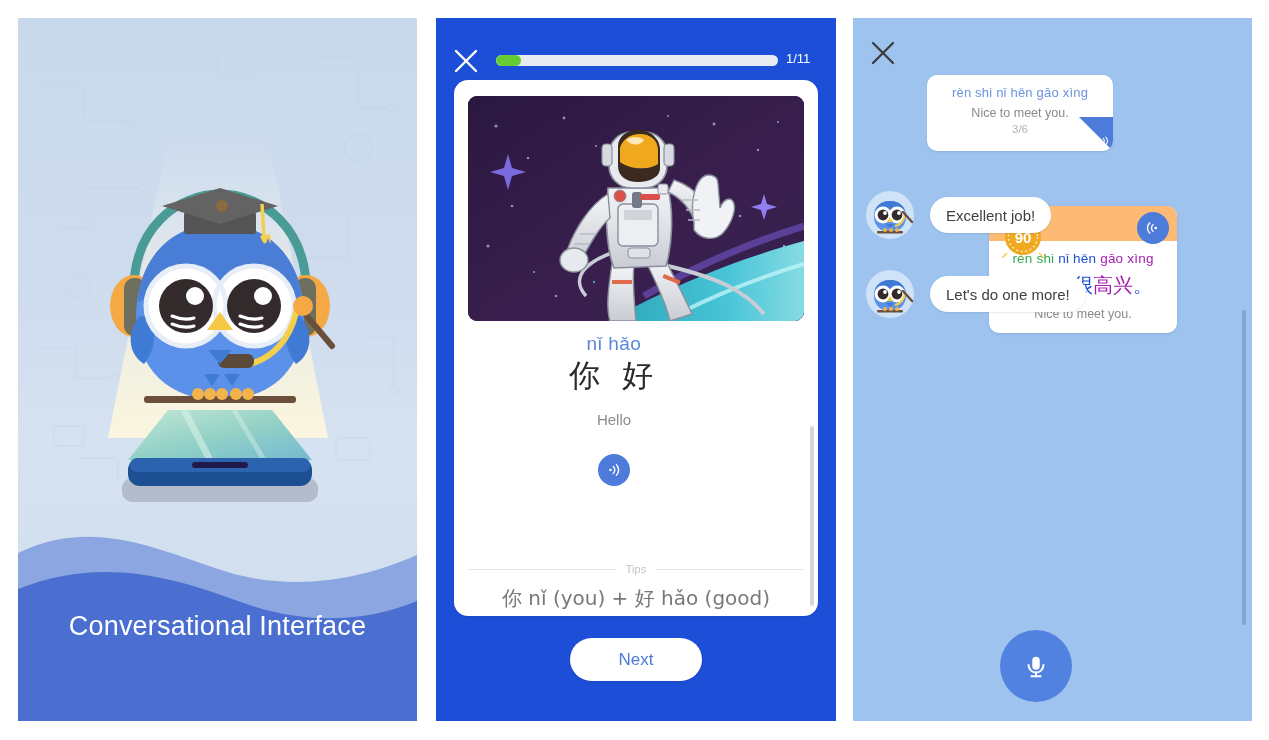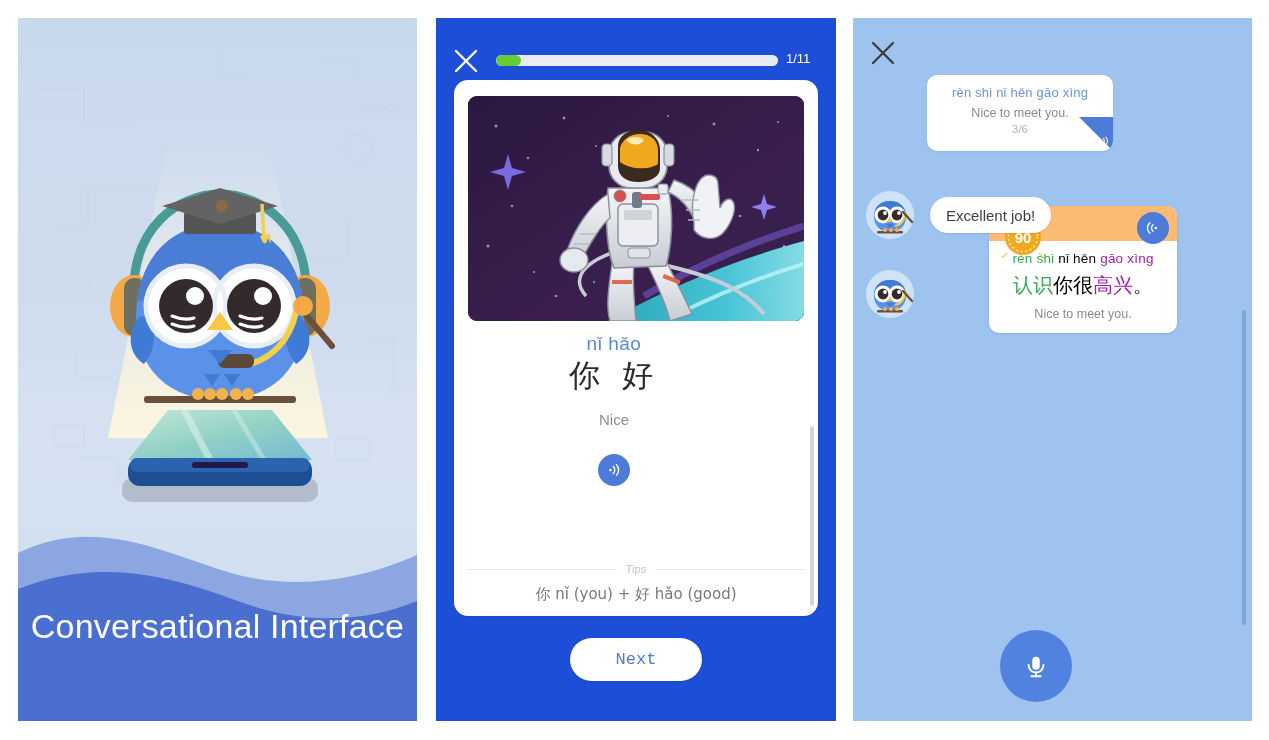--- a/index.html
+++ b/index.html
@@ -32,21 +32,21 @@
     position: absolute; left: 0; top: 110px; width: 399px; height: 380px;
   }
   .owl-wrap { position: absolute; left: 82px; top: 160px; width: 240px; height: 260px; }
   .device-wrap { position: absolute; left: 96px; top: 390px; width: 212px; height: 110px; }
   .p1-waves { position: absolute; left: 0; bottom: 0; width: 399px; height: 260px; }
   .p1-text {
     position: absolute; left: 0; bottom: 52px; width: 399px;
     text-align: center; color: #ffffff;
   }
   .p1-title {
-    font-size: 34px; font-weight: 400; letter-spacing: .2px;
+    font-size: 27px; font-weight: 400; letter-spacing: .2px;
     line-height: 34px; margin-bottom: 26px;
   }
   .p1-sub { font-size: 15px; line-height: 22px; color: #eef3fb; font-weight: 400; }
 
   
   #panel2 { left: 436px; width: 400px; background: #1d4ed8; }
   .p2-top { position: absolute; left: 0; top: 0; width: 400px; height: 62px; }
   .close-x {
     position: absolute; width: 26px; height: 26px; cursor: pointer;
   }
@@ -83,30 +83,30 @@
     cursor: pointer;
   }
   .tips-row {
     position: absolute; left: 14px; top: 483px; width: 336px;
     display: flex; align-items: center; gap: 9px;
   }
   .tips-line { flex: 1; height: 1px; background: #e6e6e6; }
   .tips-label { font-size: 11px; color: #c2c2c2; }
   .tips-text {
     position: absolute; left: 0; top: 505px; width: 364px; text-align: center;
-    font-size: 15px; color: #787878; font-family: "DejaVu Sans", sans-serif;
+    font-size: 20px; color: #787878; font-family: "DejaVu Sans", sans-serif;
   }
   .card-scroll {
     position: absolute; right: 4px; top: 346px; width: 4px; height: 180px;
     background: #d6d6d6; border-radius: 3px; cursor: pointer;
   }
   .next-btn {
     position: absolute; left: 134px; top: 620px; width: 132px; height: 43px;
     background: #ffffff; border-radius: 22px; border: none;
-    color: #4c7bd9; font-size: 17px; font-family: Liberation Mono, monospace;
+    color: #4c7bd9; font-size: 17px; font-family: Liberation Sans, sans-serif;
     cursor: pointer; box-shadow: 0 1px 3px rgba(0,0,0,.10);
   }
 
   
   #panel3 { left: 853px; width: 399px; background: #9dc3ee; }
   #p3-close { left: 17px; top: 22px; }
   .chat { position: absolute; left: 0; top: 0; width: 399px; height: 703px; }
 
   .bubble-white {
     position: absolute; background: #ffffff; border-radius: 10px;
@@ -146,21 +146,21 @@
     border-top-right-radius: 10px; position: relative;
   }
   .medal { position: absolute; left: 8px; top: -5px; width: 52px; height: 58px; }
   .round-audio {
     position: absolute; right: 8px; top: 6px; width: 32px; height: 32px;
     border-radius: 50%; background: #4c7bd9; display: flex;
     align-items: center; justify-content: center; cursor: pointer;
   }
   .score-body { padding: 10px 8px 12px; text-align: center; }
   .sp-green { color: #34a853; }
-  .sp-dark { color: #000000; }
+  .sp-dark { color: #1d4ed8; }
   .sp-red { color: #a21caf; }
   .score-pinyin { font-size: 13.5px; letter-spacing: .2px; }
   .score-hanzi {
     font-size: 20px; margin-top: 6px; font-family: "DejaVu Sans", sans-serif;
   }
   .score-en { font-size: 12.5px; color: #8a8a8a; margin-top: 8px; }
   .avatar { position: absolute; width: 50px; height: 50px; }
   #av1 { left: 12px; top: 172px; }
   #av2 { left: 12px; top: 251px; }
   .bubble-plain {
@@ -419,21 +419,21 @@
             <rect x="144" y="184" width="20" height="4" fill="#e06a4a"></rect>
             <rect x="196" y="178" width="18" height="4" fill="#e06a4a" transform="rotate(22 196 178)"></rect>
             <rect x="160" y="152" width="22" height="10" rx="3" fill="#dfe2e8" stroke="#8a8f9c" stroke-width="1"></rect>
           </g>
         </svg>
       </div>
 
       <div class="lesson-body">
         <div class="pinyin-main">nǐ hǎo</div>
         <div class="hanzi-main">你 好</div>
-        <div class="english-main">Nice</div>
+        <div class="english-main">Hello</div>
         <div class="speaker-btn">
           <svg viewBox="0 0 20 20" width="16" height="16">
             <circle cx="5.5" cy="10" r="1.6" fill="#ffffff"></circle>
             <path d="M9 5.5 A6 6 0 0 1 9 14.5" stroke="#ffffff" stroke-width="1.7" fill="none" stroke-linecap="round"></path>
             <path d="M13 3.5 A9 9 0 0 1 13 16.5" stroke="#ffffff" stroke-width="1.7" fill="none" stroke-linecap="round"></path>
           </svg>
         </div>
       </div>
 
       <div class="tips-row">
@@ -552,20 +552,21 @@
         <g fill="#3f7ad4">
             <path d="M21 34 L25 38 L29 34 Z"></path>
           </g>
         <rect x="12" y="41" width="26" height="2.4" rx="1.2" fill="#6b4f3a"></rect>
         <g fill="#f3b34b">
             <circle cx="20" cy="40" r="2"></circle>
             <circle cx="26" cy="40" r="2"></circle>
             <circle cx="32" cy="40" r="2"></circle>
           </g>
       </svg>
+      <div class="bubble-plain" id="chat2">Let's do one more!</div>
 
 
       <div class="mic-btn">
         <svg viewBox="0 0 30 30" width="28" height="28">
           <rect x="11" y="5" width="8" height="14" rx="4" fill="#ffffff"></rect>
           <path d="M7 14 A8 8 0 0 0 23 14" stroke="#ffffff" stroke-width="2.1" fill="none" stroke-linecap="round"></path>
           <path d="M15 22 v4" stroke="#ffffff" stroke-width="2.1" stroke-linecap="round"></path>
           <path d="M10 26 h10" stroke="#ffffff" stroke-width="2.1" stroke-linecap="round"></path>
         </svg>
       </div>

